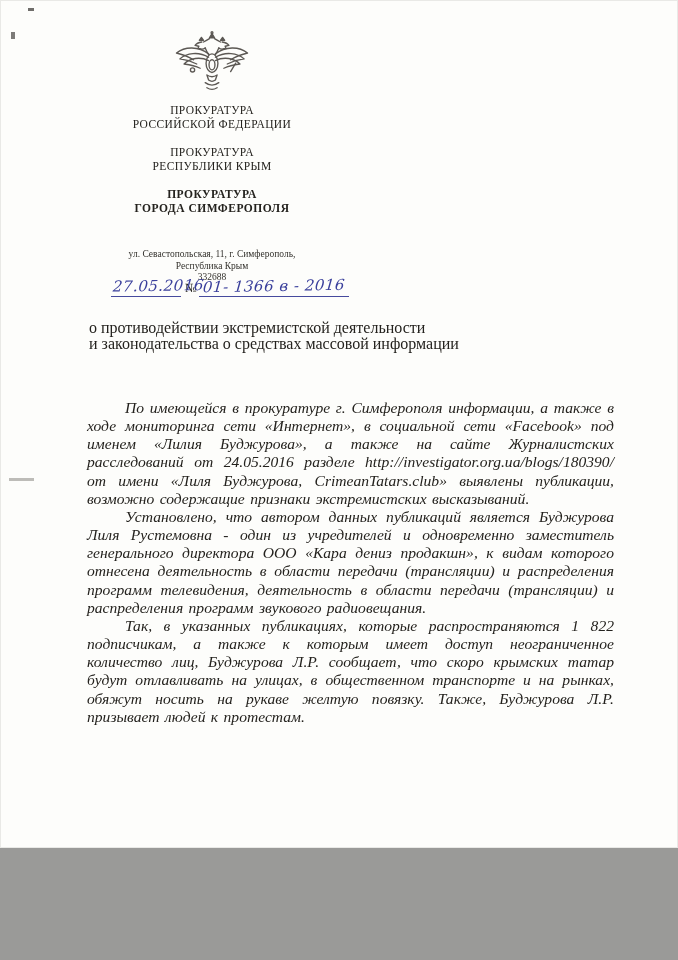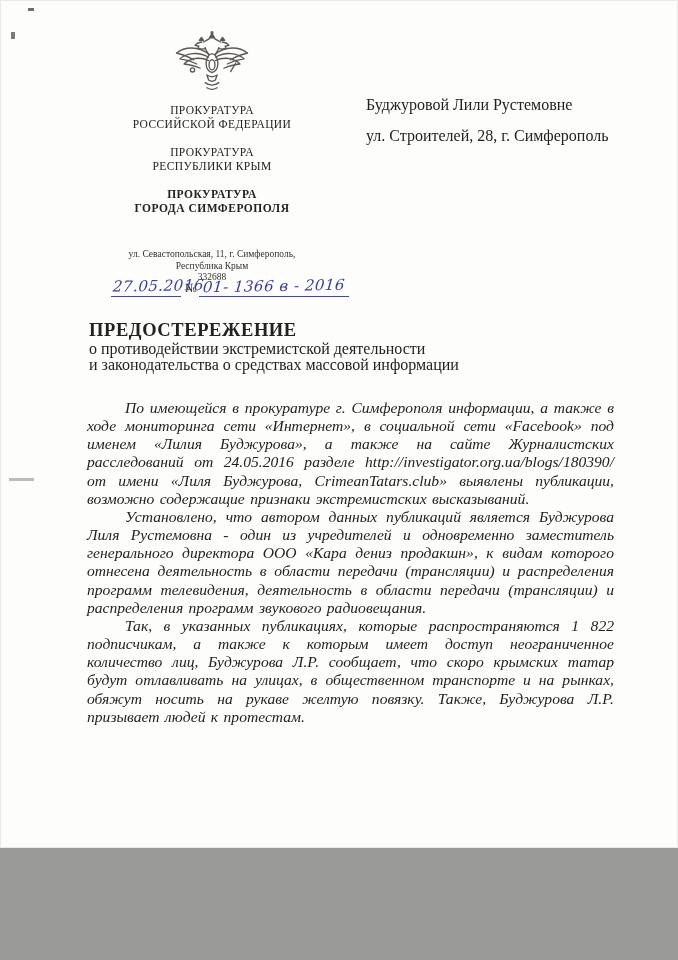--- a/index.html
+++ b/index.html
@@ -109,31 +109,26 @@
 РОССИЙСКОЙ ФЕДЕРАЦИИ</div>
     <div class="org">ПРОКУРАТУРА
 РЕСПУБЛИКИ КРЫМ</div>
     <div class="org bold">ПРОКУРАТУРА
 ГОРОДА СИМФЕРОПОЛЯ</div>
     <div class="lh-address">ул. Севастопольская, 11, г. Симферополь,
 Республика Крым
 332688</div>
   </div>
 
-  <div class="addressee">
-    <div>Буджуровой Лили Рустемовне</div>
-    <div>ул. Строителей, 28, г. Симферополь</div>
-  </div>
 
   <div class="ref-line">
     <span class="hw-underline"><span class="hw ref-date">27.05.2016</span></span><span class="ref-no">№</span><span class="hw-underline"><span class="hw ref-num">01- 1366 в - 2016</span></span>
   </div>
 
   <div class="title-block">
-    <div class="title-heading">ПРЕДОСТЕРЕЖЕНИЕ</div>
     <div class="title-sub">о противодействии экстремистской деятельности</div>
     <div class="title-sub">и законодательства о средствах массовой информации</div>
   </div>
 
   <div class="body-text">
     <p>По имеющейся в прокуратуре г. Симферополя информации, а также в ходе мониторинга сети «Интернет», в социальной сети «Facebook» под именем «Лилия Буджурова», а также на сайте Журналистских расследований от 24.05.2016 разделе http://investigator.org.ua/blogs/180390/ от имени «Лиля Буджурова, CrimeanTatars.club» выявлены публикации, возможно содержащие признаки экстремистских высказываний.</p>
     <p>Установлено, что автором данных публикаций является Буджурова Лиля Рустемовна - один из учредителей и одновременно заместитель генерального директора ООО «Кара дениз продакшн», к видам которого отнесена деятельность в области передачи (трансляции) и распределения программ телевидения, деятельность в области передачи (трансляции) и распределения программ звукового радиовещания.</p>
     <p>Так, в указанных публикациях, которые распространяются 1 822 подписчикам, а также к которым имеет доступ неограниченное количество лиц, Буджурова Л.Р. сообщает, что скоро крымских татар будут отлавливать на улицах, в общественном транспорте и на рынках, обяжут носить на рукаве желтую повязку. Также, Буджурова Л.Р. призывает людей к протестам.</p>
   </div>
 

